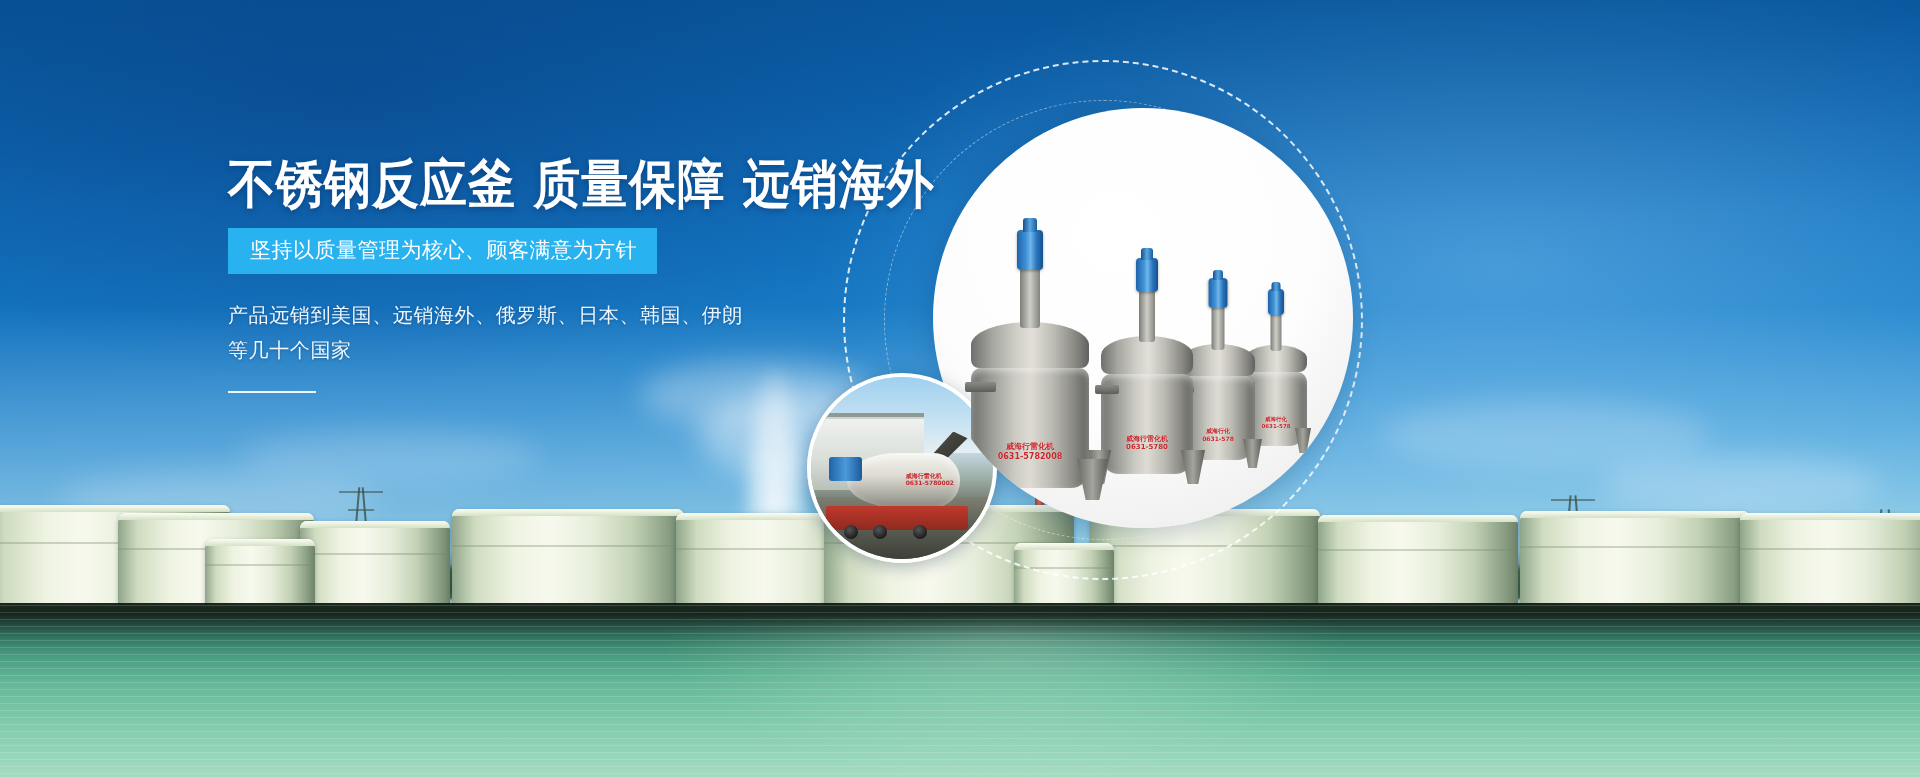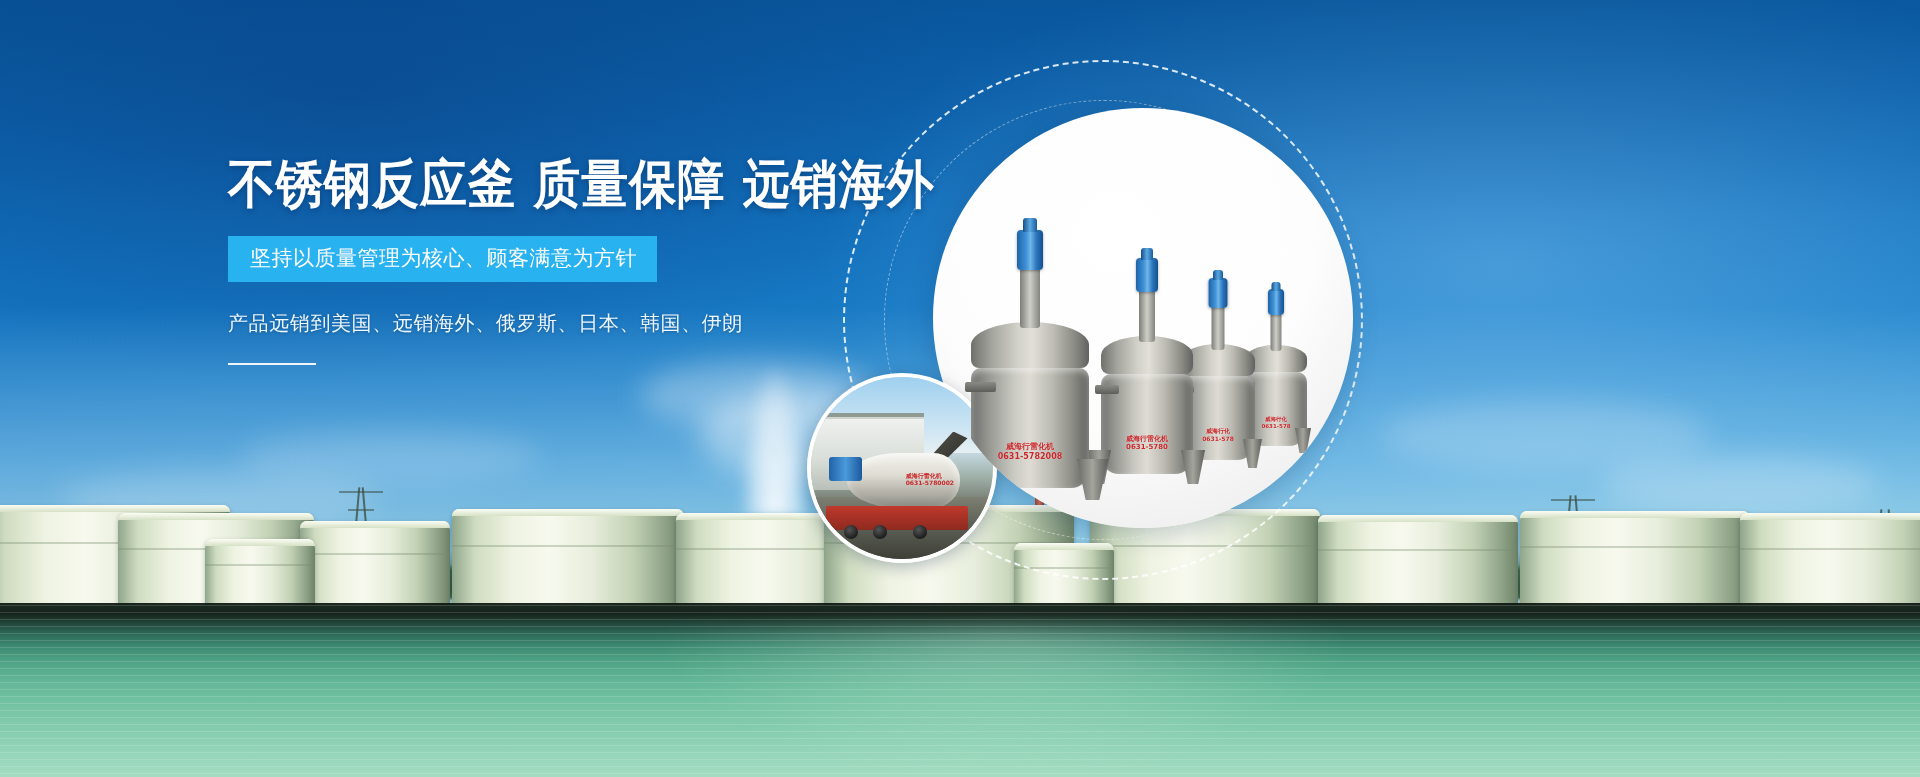--- a/index.html
+++ b/index.html
@@ -219,21 +219,21 @@
   
   .copy { position:absolute; left:228px; top:156px; width:620px; }
   .headline {
     font-family:"DejaVu Sans","Liberation Sans",sans-serif;
     font-weight:900; font-size:47px; line-height:1.06; color:#ffffff;
     letter-spacing:1px; white-space:nowrap;
     text-shadow:0 2px 6px rgba(0,40,90,.45);
     transform:scaleY(1.12); transform-origin:left top;
   }
   .tagline-box {
-    display:inline-block; margin-top:30px;
+    display:inline-block; margin-top:22px;
     background:#29b2f0; color:#ffffff;
     font-size:21px; line-height:1; letter-spacing:.5px;
     padding:12px 20px 13px 22px; white-space:nowrap;
     font-family:"DejaVu Sans","Liberation Sans",sans-serif;
   }
   .desc {
     margin-top:24px; color:#eef7fd; font-size:20px; line-height:1.78;
     letter-spacing:.6px; font-family:"DejaVu Sans","Liberation Sans",sans-serif;
     text-shadow:0 1px 3px rgba(0,40,90,.35);
   }
@@ -410,18 +410,19 @@
     <div class="inset-wheel" style="left:56%"></div>
   </div>
 
   <div class="copy">
     <div class="headline">不锈钢反应釜 质量保障 远销海外</div>
 
     <div class="tagline-box">坚持以质量管理为核心、顾客满意为方针</div>
 
     <div class="desc">
       <div>产品远销到美国、远销海外、俄罗斯、日本、韩国、伊朗</div>
+      <div>等几十个国家</div>
     </div>
 
     <div class="rule"></div>
   </div>
 
 </div>
 
 </body></html>

